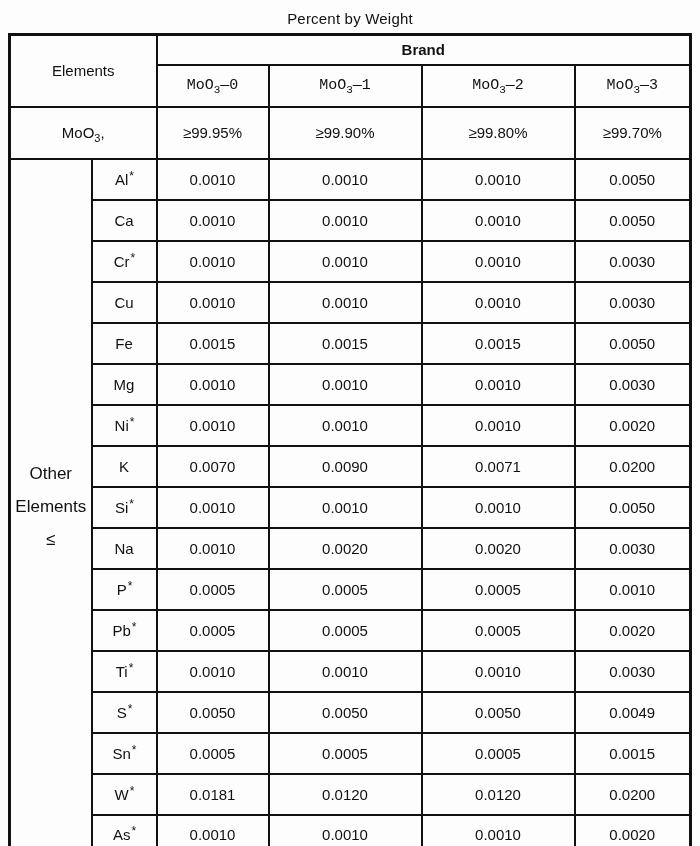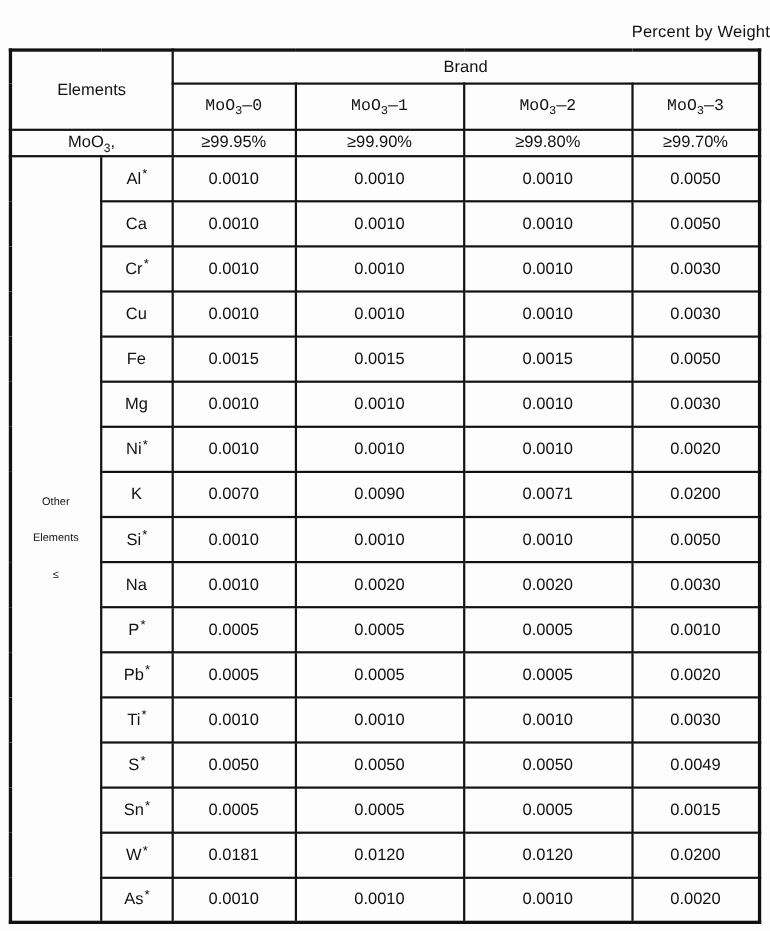--- a/index.html
+++ b/index.html
@@ -8,61 +8,61 @@
   }
   body {
     width: 700px;
     height: 846px;
     background: #fdfdfd;
     color: #111;
     font-family: "Liberation Sans", sans-serif;
     overflow: hidden;
   }
   .title {
-    text-align: right;
+    text-align: center;
     font-size: 15px;
-    padding-top: 21px;
+    padding-top: 10px;
     height: 23px;
     letter-spacing: 0.2px;
   }
   table.spec {
     border-collapse: collapse;
     margin-left: 8px;
     width: 684px;
     table-layout: fixed;
     border: 3px solid #111;
   }
   table.spec td {
     border: 2px solid #111;
     text-align: center;
     vertical-align: middle;
     font-size: 15px;
     padding: 0;
     overflow: hidden;
   }
   tr.hdr1 { height: 30px; }
   tr.hdr2 { height: 42px; font-family: Liberation Mono, monospace; }
-  tr.purity { height: 24px; }
+  tr.purity { height: 52px; }
   tbody.elems tr { height: 41px; }
   td.corner { font-size: 15px; }
-  td.brand-span { font-size: 15px; }
+  td.brand-span { font-size: 15px; font-weight: bold; }
   sub.fsub {
     font-size: 11px;
     line-height: 0;
   }
   sup.star {
     font-size: 12px;
     line-height: 0;
     position: relative;
     top: 1px;
     left: 1px;
   }
   td.group-label div {
     line-height: 33px;
-    font-size: 10px;
+    font-size: 17px;
   }
   td.symbol { font-size: 15px; }
 </style>
 </head>
 <body>
 
 <div class="title">Percent by Weight</div>
 
 <table class="spec">
   <colgroup>

